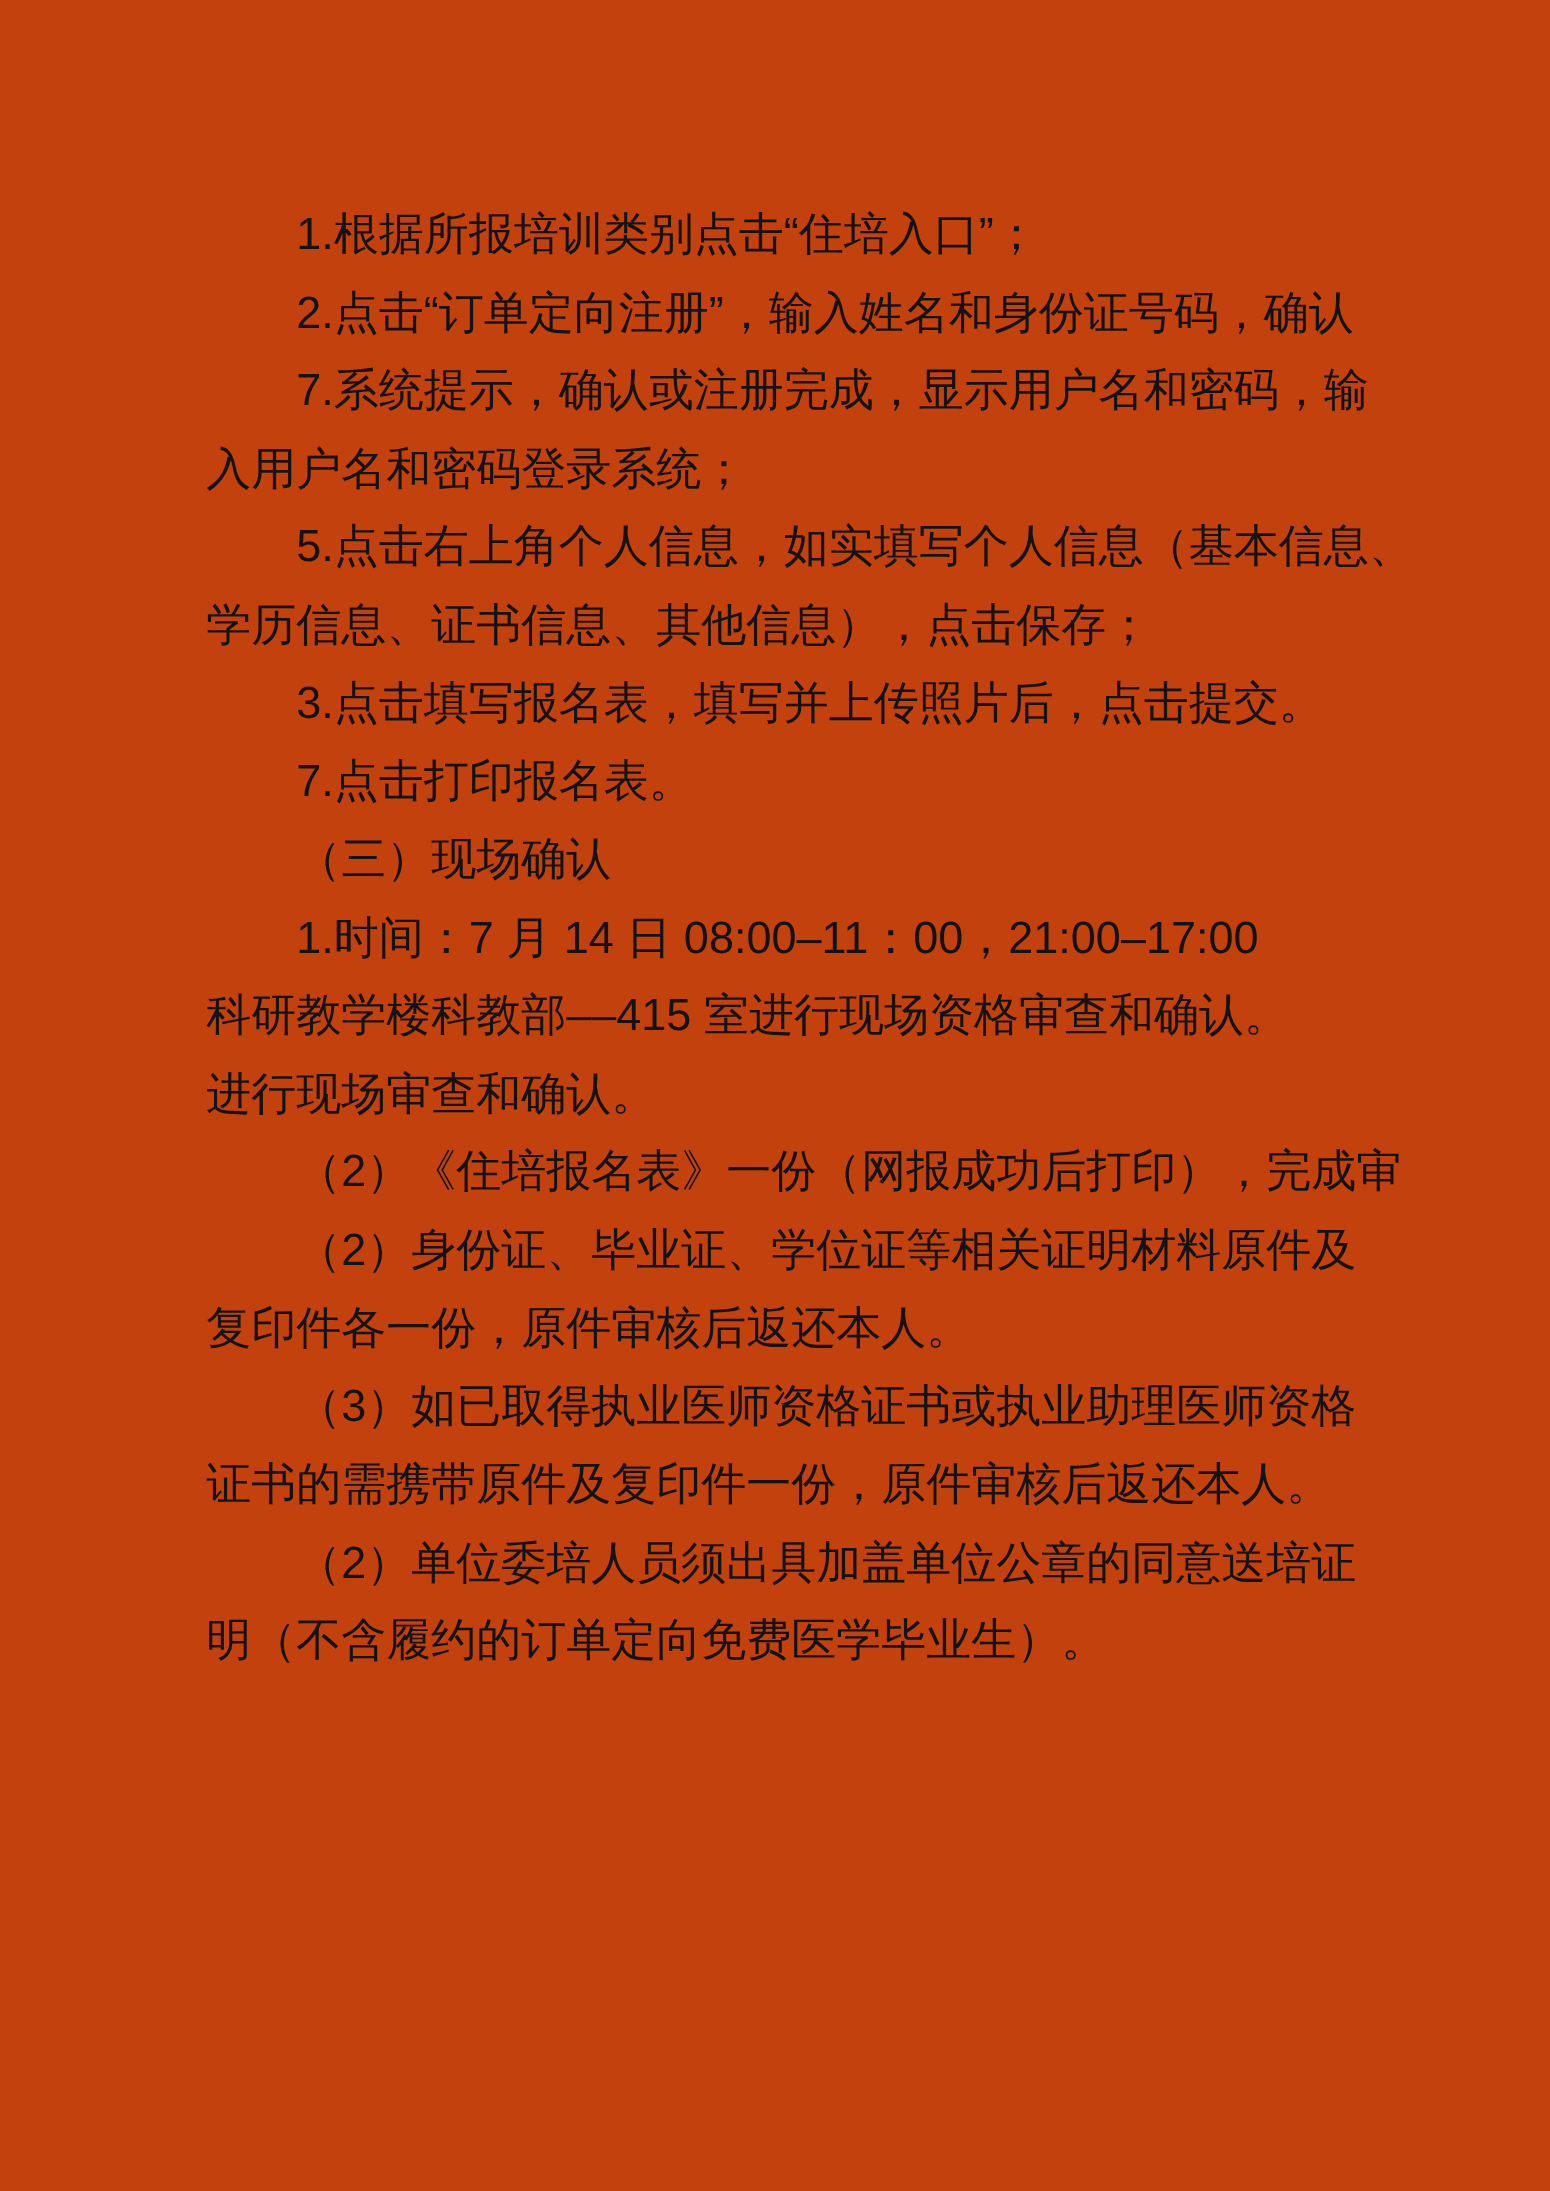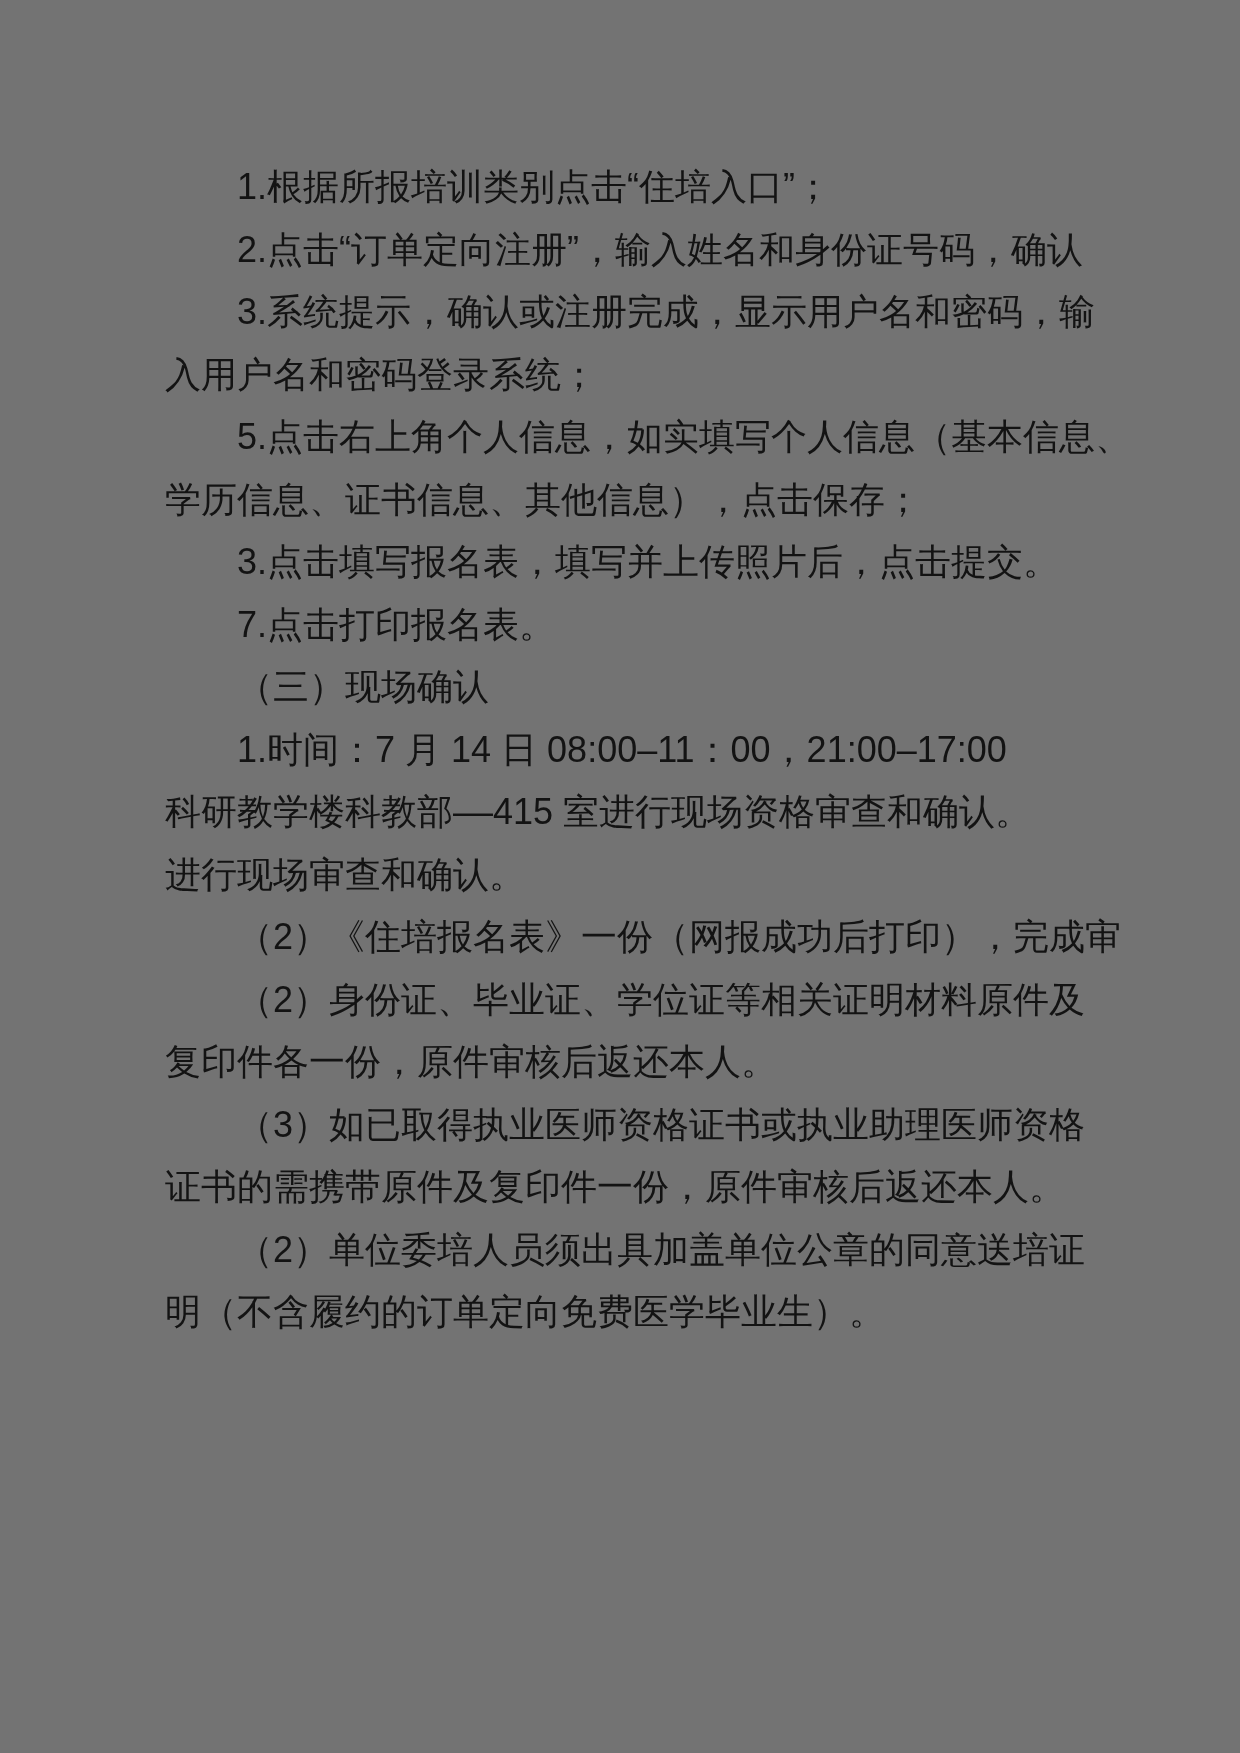--- a/index.html
+++ b/index.html
@@ -4,21 +4,21 @@
 <style>
   html, body {
     margin: 0;
     padding: 0;
     background: #ffffff;
   }
   .page {
     position: relative;
     width: 1240px;
     height: 1753px;
-    background: #737373;
+    background: #c2410c;
     overflow: hidden;
     font-family: "Liberation Sans", "DejaVu Sans", sans-serif;
   }
   .doc-body {
     position: absolute;
     left: 165px;
     top: 156px;
     width: 910px;
   }
   .line {
@@ -34,21 +34,21 @@
     padding-left: 72px; 
   }
 </style>
 </head>
 <body>
 
 <div class="page">
   <div class="doc-body">
     <div class="line indent">1.根据所报培训类别点击“住培入口”；</div>
     <div class="line indent">2.点击“订单定向注册”，输入姓名和身份证号码，确认</div>
-    <div class="line indent">3.系统提示，确认或注册完成，显示用户名和密码，输</div>
+    <div class="line indent">7.系统提示，确认或注册完成，显示用户名和密码，输</div>
     <div class="line">入用户名和密码登录系统；</div>
     <div class="line indent">5.点击右上角个人信息，如实填写个人信息（基本信息、</div>
     <div class="line">学历信息、证书信息、其他信息），点击保存；</div>
     <div class="line indent">3.点击填写报名表，填写并上传照片后，点击提交。</div>
     <div class="line indent">7.点击打印报名表。</div>
     <div class="line indent">（三）现场确认</div>
     <div class="line indent">1.时间：7 月 14 日 08:00–11：00，21:00–17:00</div>
     <div class="line">科研教学楼科教部––415 室进行现场资格审查和确认。</div>
     <div class="line">进行现场审查和确认。</div>
     <div class="line indent">（2）《住培报名表》一份（网报成功后打印），完成审</div>

